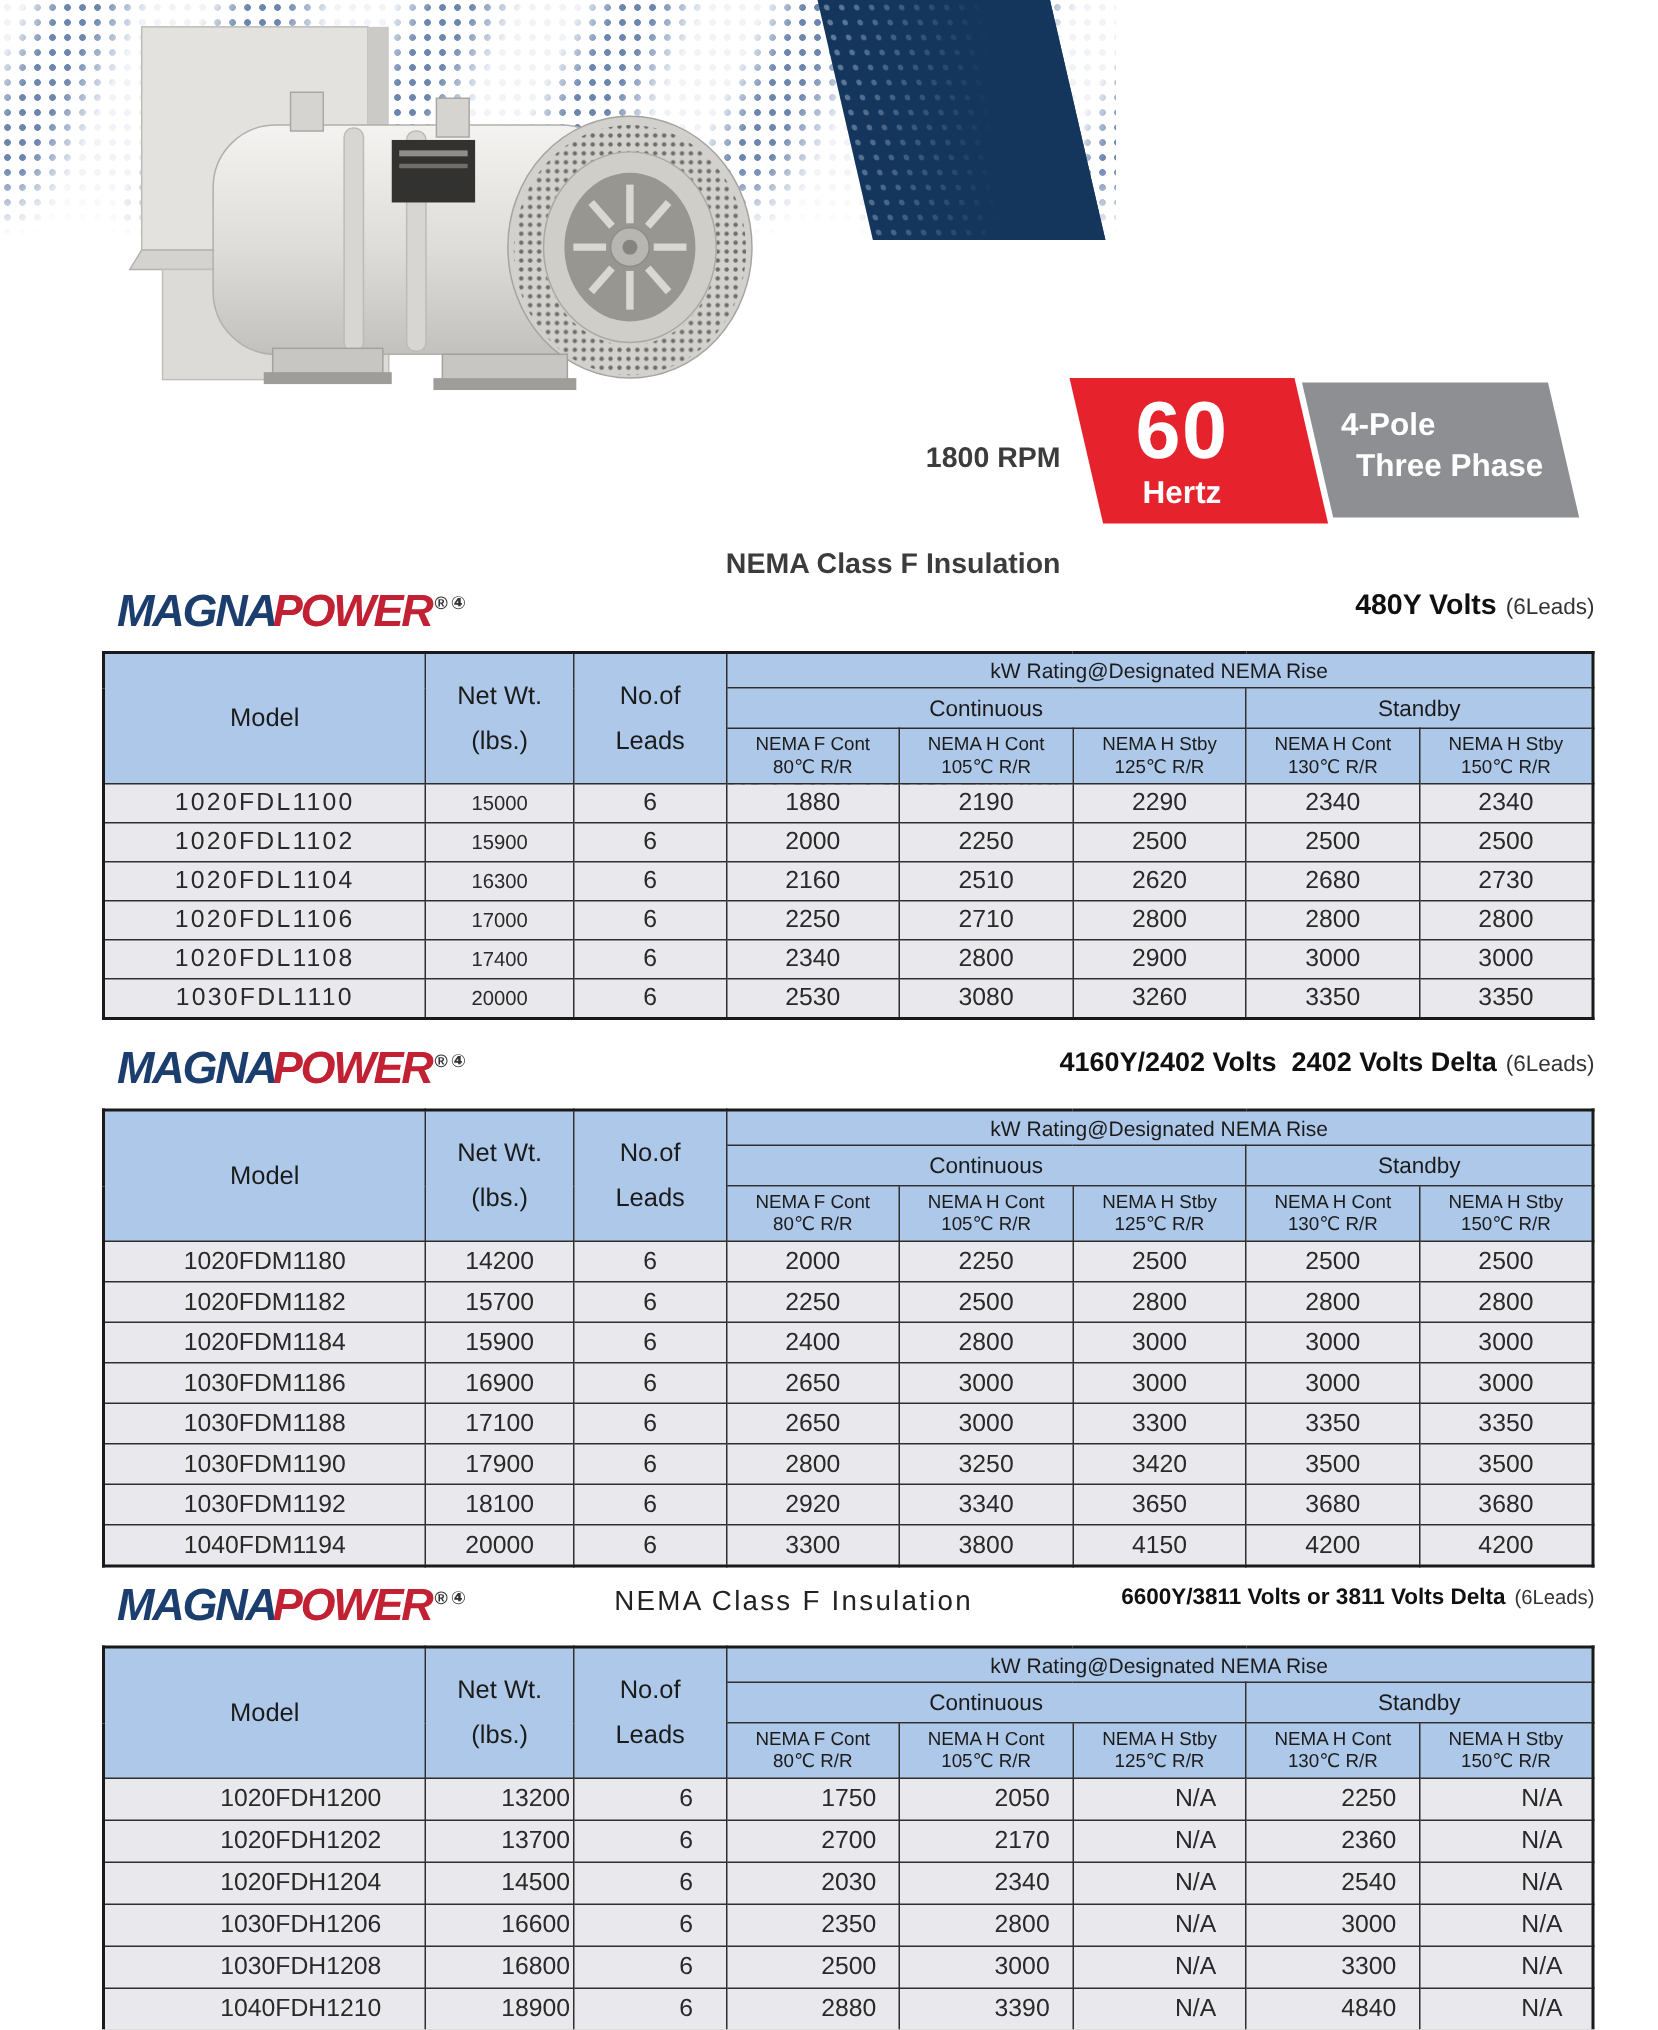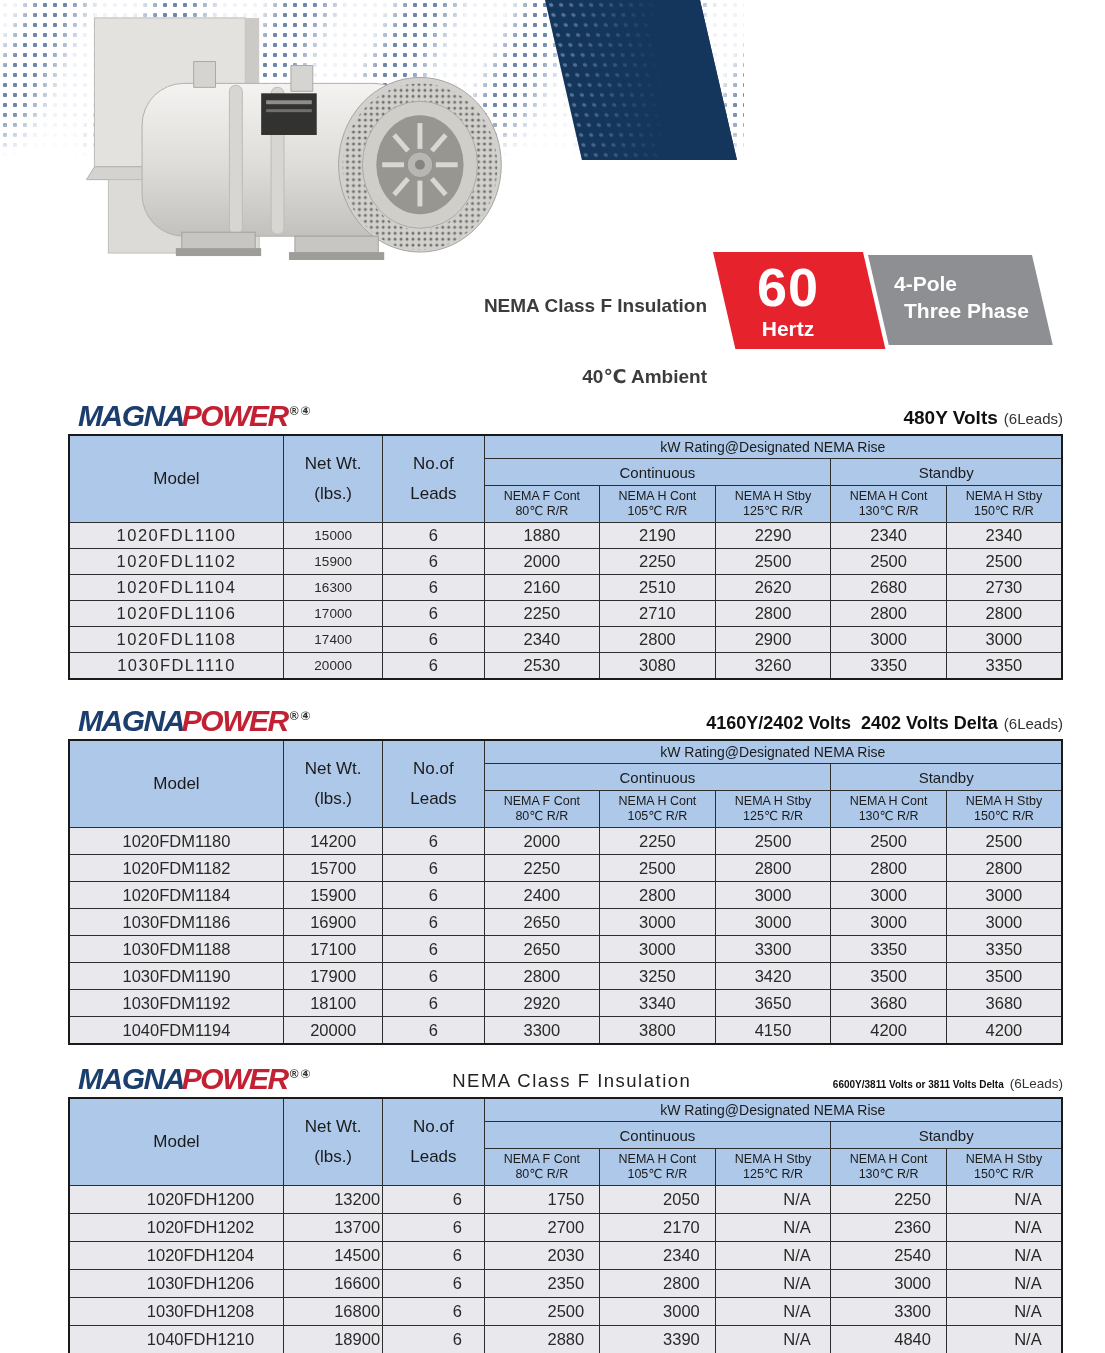--- a/index.html
+++ b/index.html
@@ -31,31 +31,31 @@
   .badge-red .badge-inner{display:flex;flex-direction:column;align-items:center;justify-content:center;}
   .freq-value{font-size:54px;font-weight:bold;line-height:1;letter-spacing:1px;}
   .freq-unit{font-size:21px;font-weight:bold;margin-top:3px;}
   .badge-gray{left:868px;top:255px;width:164px;height:90px;background:var(--badge-gray,#8d8f92);}
   .badge-gray .badge-inner{padding:15px 0 0 26px;font-size:21px;font-weight:bold;line-height:27px;}
   .pole-line2{padding-left:10px;}
 
   
   .section{position:absolute;left:68px;width:995px;}
   .sec-0{top:393px;} .sec-1{top:698px;} .sec-2{top:1056px;}
-  .section-head{display:flex;align-items:flex-end;height:38px;margin:0 0 3px 0;}
+  .section-head{display:flex;align-items:flex-start;height:38px;margin:0 0 3px 0;}
   .brand{font-style:italic;font-weight:900;font-size:30px;letter-spacing:-1.5px;line-height:1;margin-left:10px;white-space:nowrap;}
   .logo-magna{color:var(--logo-navy,#1c3e6e);}
   .logo-power{color:var(--logo-red,#c22033);margin-left:-2px;}
   .logo-sup{font-size:12px;font-style:normal;font-weight:bold;color:#333;vertical-align:super;letter-spacing:0;margin-left:2px;}
   .mid-label{flex:1;text-align:center;font-size:18.5px;color:#222;letter-spacing:1.5px;padding-bottom:2px;}
   .head-spacer{flex:1;}
   .title-wrap{text-align:right;padding-bottom:2px;white-space:pre;}
   .tbl-title{font-size:19px;font-weight:bold;color:#101010;}
   .sec-1 .tbl-title{font-size:18px;}
-  .sec-2 .tbl-title{font-size:10px;}
+  .sec-2 .tbl-title{font-size:15px;}
   .tbl-note{font-size:15px;color:#333;margin-left:6px;font-weight:normal;margin-top:18px;}
   .sec-2 .tbl-note{font-size:13.5px;}
 
   table.ratings{width:100%;border-collapse:collapse;table-layout:fixed;border:2px solid #1a1a1a;}
   table.ratings th,table.ratings td{border:1px solid #2e2e2e;text-align:center;vertical-align:middle;padding:0;}
   thead th{background:var(--header-blue,#adc8e8);color:#1b1b1b;font-weight:normal;}
   th.h-kw{height:22px;font-size:14px;}
   th.h-group{height:26px;font-size:15px;}
   th.h-sub{height:36px;font-size:12.5px;line-height:15px;}
   th.h-main{font-size:17px;line-height:22px;}
@@ -121,20 +121,21 @@
       <circle cx="388" cy="162" r="5" fill="#85847f"></circle>
 
       <rect x="148" y="230" width="74" height="18" fill="#c7c6c2" stroke="#a3a29e"></rect>
       <rect x="142" y="246" width="86" height="8" fill="#9e9d99"></rect>
       <rect x="262" y="234" width="84" height="18" fill="#c7c6c2" stroke="#a3a29e"></rect>
       <rect x="256" y="250" width="96" height="8" fill="#9e9d99"></rect>
     </svg>
   </div>
 
   <div class="specs">
+    <div>1800 RPM</div>
     <div>NEMA Class F Insulation</div>
     <div>40℃ Ambient</div>
     <div>0.8 Power Factor Lag ing</div>
     <div>DVR® 2000E+ PMG Excitation</div>
   </div>
 
   <div class="badge badge-red">
     <div class="badge-inner">
       <div class="freq-value">60</div>
       <div class="freq-unit">Hertz</div>

